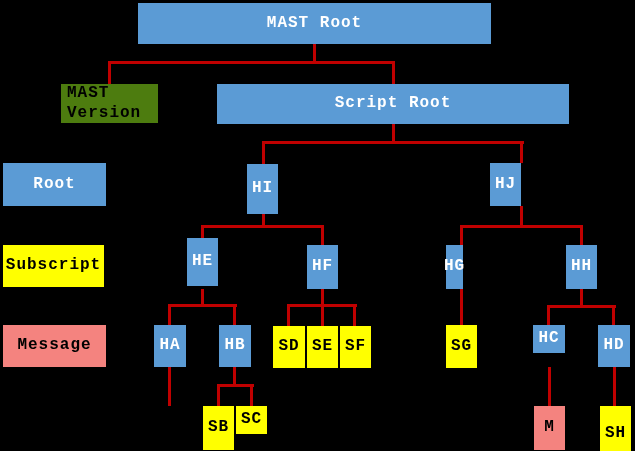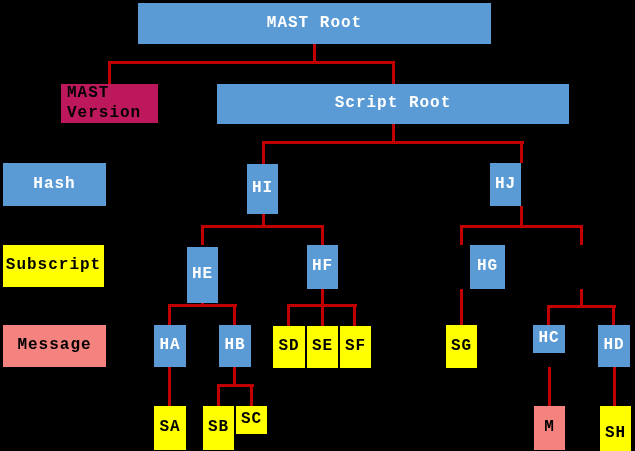--- a/index.html
+++ b/index.html
@@ -13,21 +13,21 @@
   .node{
     position:absolute;
     display:flex;align-items:center;justify-content:center;
     text-align:left;
     font-size:16px;font-weight:bold;letter-spacing:1px;line-height:1.2;
     box-sizing:border-box;
   }
   .blue{background:#5b9bd5;color:#ffffff;}
   .yellow{background:#ffff00;color:#000000;}
   .salmon{background:#f4837f;color:#000000;}
-  .peach{background:#be185d;color:#000000;}
+  .peach{background:#4d7c0f;color:#000000;}
   .seg{position:absolute;background:#c00000;}
 </style>
 </head>
 <body>
 
 <div class="stage">
 
   <div class="seg" style="left:313px;top:44px;width:3px;height:17px"></div>
   <div class="seg" style="left:108px;top:61px;width:287px;height:3px"></div>
   <div class="seg" style="left:108px;top:61px;width:3px;height:23px"></div>
@@ -69,43 +69,43 @@
 
   <div class="seg" style="left:233px;top:367px;width:3px;height:17px"></div>
   <div class="seg" style="left:217px;top:384px;width:37px;height:3px"></div>
   <div class="seg" style="left:217px;top:384px;width:3px;height:22px"></div>
   <div class="seg" style="left:250px;top:384px;width:3px;height:22px"></div>
 
   <div class="seg" style="left:548px;top:367px;width:3px;height:39px"></div>
 
   <div class="seg" style="left:613px;top:367px;width:3px;height:39px"></div>
 
-  <div class="node blue" style="left:3px;top:163px;width:103px;height:43px">Hash</div>
+  <div class="node blue" style="left:3px;top:163px;width:103px;height:43px">Root</div>
   <div class="node yellow" style="left:3px;top:245px;width:101px;height:42px">Subscript</div>
   <div class="node salmon" style="left:3px;top:325px;width:103px;height:42px">Message</div>
 
   <div class="node blue" style="left:138px;top:3px;width:353px;height:41px">MAST Root</div>
   <div class="node peach" style="left:61px;top:84px;width:97px;height:39px;padding:0 6px">MAST Version</div>
   <div class="node blue" style="left:217px;top:84px;width:352px;height:40px">Script Root</div>
 
   <div class="node blue" style="left:247px;top:164px;width:31px;height:50px">HI</div>
   <div class="node blue" style="left:490px;top:163px;width:31px;height:43px">HJ</div>
 
-  <div class="node blue" style="left:187px;top:247px;width:31px;height:56px">HE</div>
+  <div class="node blue" style="left:187px;top:238px;width:31px;height:48px">HE</div>
   <div class="node blue" style="left:307px;top:245px;width:31px;height:44px">HF</div>
-  <div class="node blue" style="left:470px;top:245px;width:35px;height:44px">HG</div>
+  <div class="node blue" style="left:446px;top:245px;width:17px;height:44px">HG</div>
+  <div class="node blue" style="left:566px;top:245px;width:31px;height:44px">HH</div>
 
   <div class="node blue" style="left:154px;top:325px;width:32px;height:42px">HA</div>
   <div class="node blue" style="left:219px;top:325px;width:32px;height:42px">HB</div>
   <div class="node yellow" style="left:307px;top:326px;width:31px;height:42px">SE</div>
   <div class="node yellow" style="left:273px;top:326px;width:32px;height:42px">SD</div>
   <div class="node yellow" style="left:340px;top:326px;width:31px;height:42px">SF</div>
   <div class="node yellow" style="left:446px;top:325px;width:31px;height:43px">SG</div>
   <div class="node blue" style="left:533px;top:325px;width:32px;height:28px">HC</div>
   <div class="node blue" style="left:598px;top:325px;width:32px;height:42px">HD</div>
 
-  <div class="node yellow" style="left:154px;top:406px;width:32px;height:44px">SA</div>
   <div class="node yellow" style="left:203px;top:406px;width:31px;height:44px">SB</div>
   <div class="node yellow" style="left:236px;top:406px;width:31px;height:28px">SC</div>
   <div class="node salmon" style="left:534px;top:406px;width:31px;height:44px">M</div>
   <div class="node yellow" style="left:600px;top:406px;width:31px;height:56px">SH</div>
 
 </div>
 
 </body></html>

